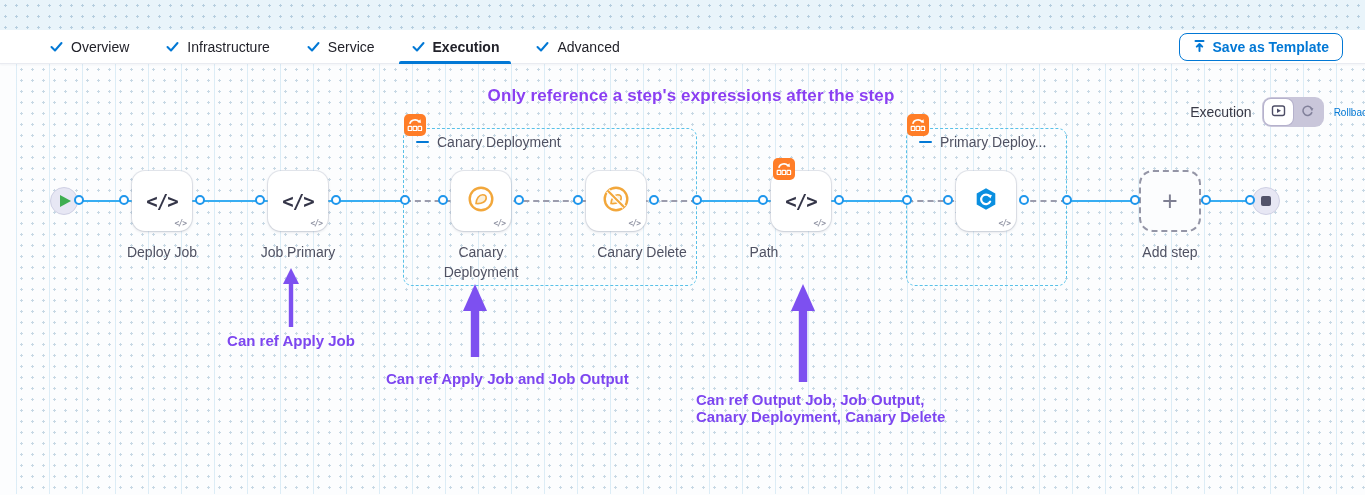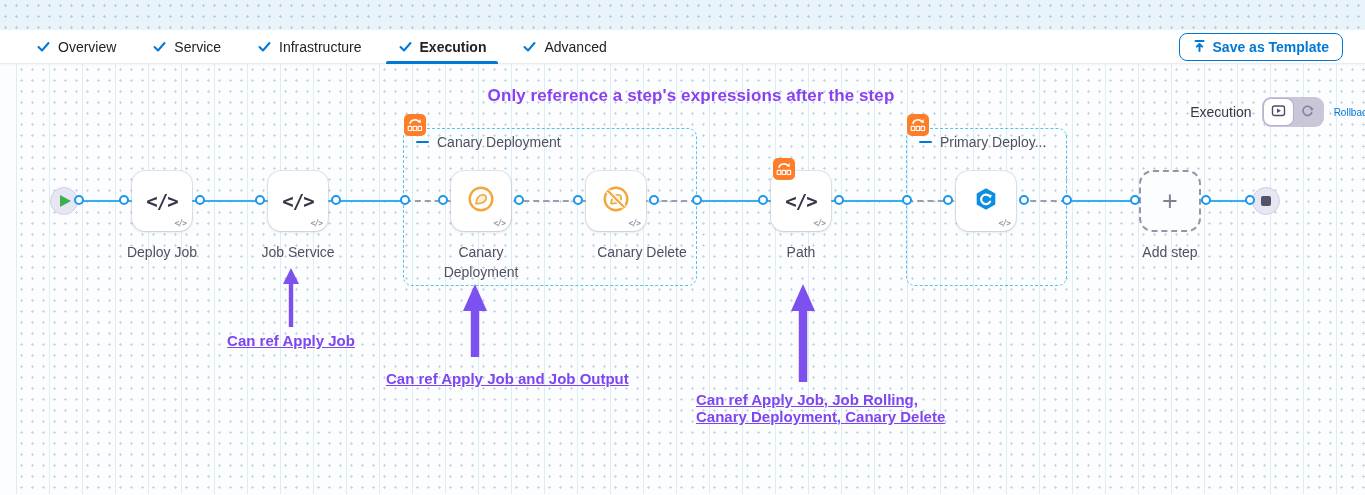--- a/index.html
+++ b/index.html
@@ -8,21 +8,21 @@
 
   
   .topstrip { position:relative; width:1365px; height:30px; background:#e9f4fa;
     background-image:radial-gradient(circle, rgba(120,160,190,.45) 1px, transparent 1.3px);
     background-size:11px 11px; }
 
   
   .tabbar { position:relative; width:1365px; height:34px; background:#ffffff;
     display:flex; align-items:center; border-bottom:1px solid #e9ebf1;
     box-shadow:0 1px 2px rgba(40,60,90,.05); z-index:5; }
-  .tabs { display:flex; align-items:stretch; height:100%; padding-left:18px;justify-content:space-between; }
+  .tabs { display:flex; align-items:stretch; height:100%; padding-left:31px;justify-content:space-between; }
   .tab { display:flex; align-items:center; gap:7px; padding:0 18px; height:100%;
     font-size:14px; color:#22222a; cursor:pointer; position:relative; }
   .tab.active { font-weight:bold; }
   .tab.active::after { content:""; position:absolute; left:6px; right:6px; bottom:-1px;
     height:3px; background:#0278d5; border-radius:2px 2px 0 0; }
   .tab .chk { display:flex; align-items:center; }
   .tabbar-right { margin-left:auto; padding-right:22px; }
   .save-btn { display:flex; align-items:center; gap:7px; border:1.5px solid #0278d5;
     color:#0278d5; background:#fff; font-weight:bold; font-size:14px;
     padding:5px 13px; border-radius:8px; cursor:pointer; font-family:inherit; }
@@ -81,21 +81,21 @@
   .group-title { font-size:14px; color:#4f5162; white-space:nowrap; }
   .badge { width:22px; height:22px; z-index:4; }
 
   
   .add-step { left:1123px; top:106px; width:62px; height:62px; border:2px dashed #9495a6;
     border-radius:14px; background:#fcfdfe; display:flex; align-items:center;
     justify-content:center; z-index:3; cursor:pointer; }
   .plus-glyph { font-size:27px; color:#7e7f92; font-weight:300; line-height:1; }
 
   
-  .ann { font-weight:bold; color:#7d46f0; font-size:15px; z-index:6;text-decoration:underline; }
+  .ann { font-weight:bold; color:#7d46f0; font-size:15px; z-index:6; }
   .arrow { z-index:6; }
 </style>
 </head>
 <body>
 
 <div class="topstrip"></div>
 
 <div class="tabbar">
   <div class="tabs">
     <div class="tab">
@@ -105,29 +105,29 @@
           </svg>
       </span>
       <span>Overview</span>
     </div>
     <div class="tab">
       <span class="chk">
         <svg width="15" height="15">
             <path d="M2.5 8l3.5 3.5 6.5-7.5" stroke="#0278d5" stroke-width="2" fill="none" stroke-linecap="round" stroke-linejoin="round"></path>
           </svg>
       </span>
+      <span>Infrastructure</span>
+    </div>
+    <div class="tab">
+      <span class="chk">
+        <svg width="15" height="15">
+            <path d="M2.5 8l3.5 3.5 6.5-7.5" stroke="#0278d5" stroke-width="2" fill="none" stroke-linecap="round" stroke-linejoin="round"></path>
+          </svg>
+      </span>
       <span>Service</span>
-    </div>
-    <div class="tab">
-      <span class="chk">
-        <svg width="15" height="15">
-            <path d="M2.5 8l3.5 3.5 6.5-7.5" stroke="#0278d5" stroke-width="2" fill="none" stroke-linecap="round" stroke-linejoin="round"></path>
-          </svg>
-      </span>
-      <span>Infrastructure</span>
     </div>
     <div class="tab active">
       <span class="chk">
         <svg width="15" height="15">
             <path d="M2.5 8l3.5 3.5 6.5-7.5" stroke="#0278d5" stroke-width="2" fill="none" stroke-linecap="round" stroke-linejoin="round"></path>
           </svg>
       </span>
       <span>Execution</span>
     </div>
     <div class="tab">
@@ -233,21 +233,21 @@
   <div class="abs stepnode" style="left:116px;">
     <span class="code-glyph">&lt;/&gt;</span>
     <span class="mini-code">&lt;/&gt;</span>
   </div>
   <div class="abs steplabel" style="left:91px;">Deploy Job</div>
 
   <div class="abs stepnode" style="left:252px;">
     <span class="code-glyph">&lt;/&gt;</span>
     <span class="mini-code">&lt;/&gt;</span>
   </div>
-  <div class="abs steplabel" style="left:227px;">Job Service</div>
+  <div class="abs steplabel" style="left:227px;">Job Primary</div>
 
   <div class="abs stepnode" style="left:435px;">
     <span>
       <svg width="28" height="28" viewBox="0 0 28 28">
           <circle cx="14" cy="14" r="11.3" stroke="#f2a73b" stroke-width="2.4" fill="none"></circle>
           <path d="M9 18.5c.3-5.2 3.2-8.7 6.7-8.7 2.1 0 3.5 1.4 3.5 3.2 0 3.3-4 6.1-10.2 5.5z" fill="#fbf0d9" stroke="#f2a73b" stroke-width="1.6"></path>
         </svg>
     </span>
     <span class="mini-code">&lt;/&gt;</span>
   </div>
@@ -263,21 +263,21 @@
         </svg>
     </span>
     <span class="mini-code">&lt;/&gt;</span>
   </div>
   <div class="abs steplabel" style="left:571px;">Canary Delete</div>
 
   <div class="abs stepnode" style="left:755px;">
     <span class="code-glyph">&lt;/&gt;</span>
     <span class="mini-code">&lt;/&gt;</span>
   </div>
-  <div class="abs steplabel" style="left:730px;">Path</div>
+  <div class="abs steplabel" style="left:693px;">Path</div>
 
   <div class="abs stepnode" style="left:940px;">
     <span>
       <svg width="28" height="28" viewBox="0 0 28 28">
           <polygon points="14,3.2 23.3,8.6 23.3,19.4 14,24.8 4.7,19.4 4.7,8.6" fill="#0a8fe0"></polygon>
           <path d="M18.2 16.6a4.8 4.8 0 1 1-.6-5.4" stroke="#ffffff" stroke-width="2.2" fill="none" stroke-linecap="round"></path>
           <polygon points="15.8,9.4 19.9,10 18.4,13.5" fill="#ffffff"></polygon>
         </svg>
     </span>
     <span class="mini-code">&lt;/&gt;</span>
@@ -318,17 +318,17 @@
       <rect x="8.8" y="25" width="8.4" height="48" fill="#7d50f0"></rect>
     </svg>
   <svg class="abs arrow" style="left:774px;top:220px;" width="26" height="99">
       <polygon points="13,0 1,27 25,27" fill="#7d50f0"></polygon>
       <rect x="8.8" y="25" width="8.4" height="73" fill="#7d50f0"></rect>
     </svg>
 
   <div class="abs ann" style="left:160px;top:268px;width:230px;text-align:center;">Can ref Apply Job</div>
   <div class="abs ann" style="left:370px;top:306px;width:290px;">Can ref Apply Job and Job Output</div>
   <div class="abs ann" style="left:680px;top:327px;width:300px;">
-    <div>Can ref Apply Job, Job Rolling,</div>
+    <div>Can ref Output Job, Job Output,</div>
     <div>Canary Deployment, Canary Delete</div>
   </div>
 
 </div>
 
 </body></html>

